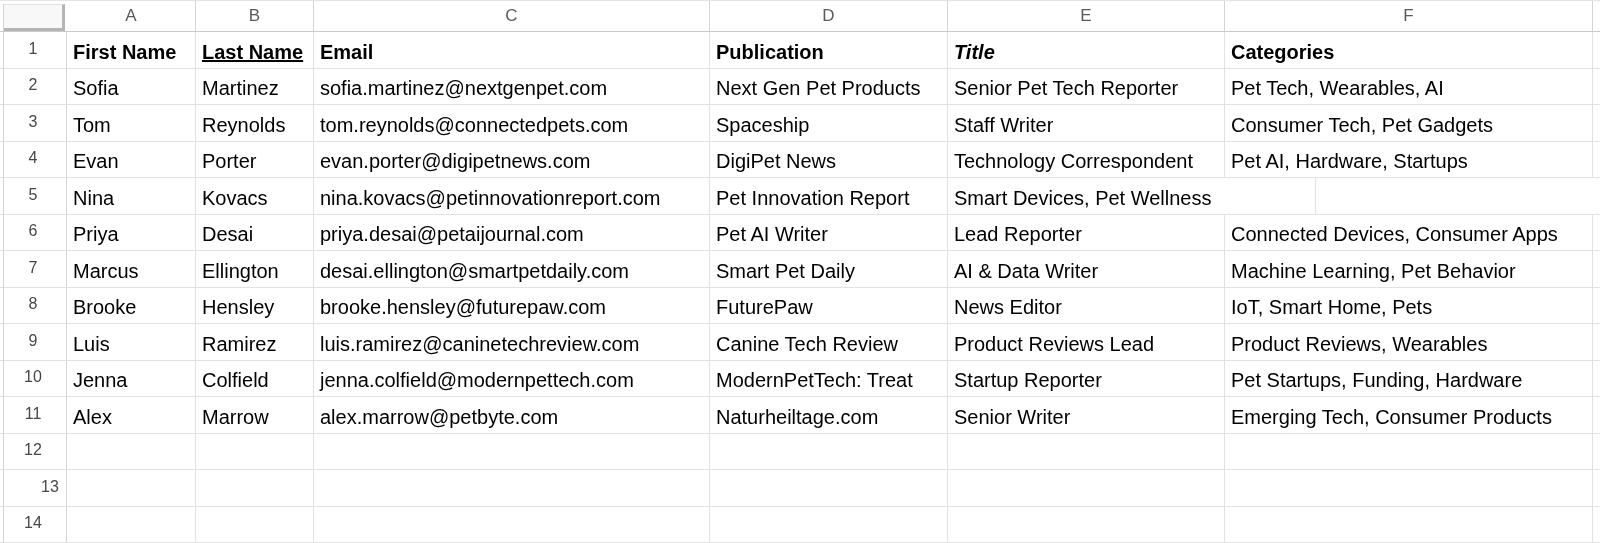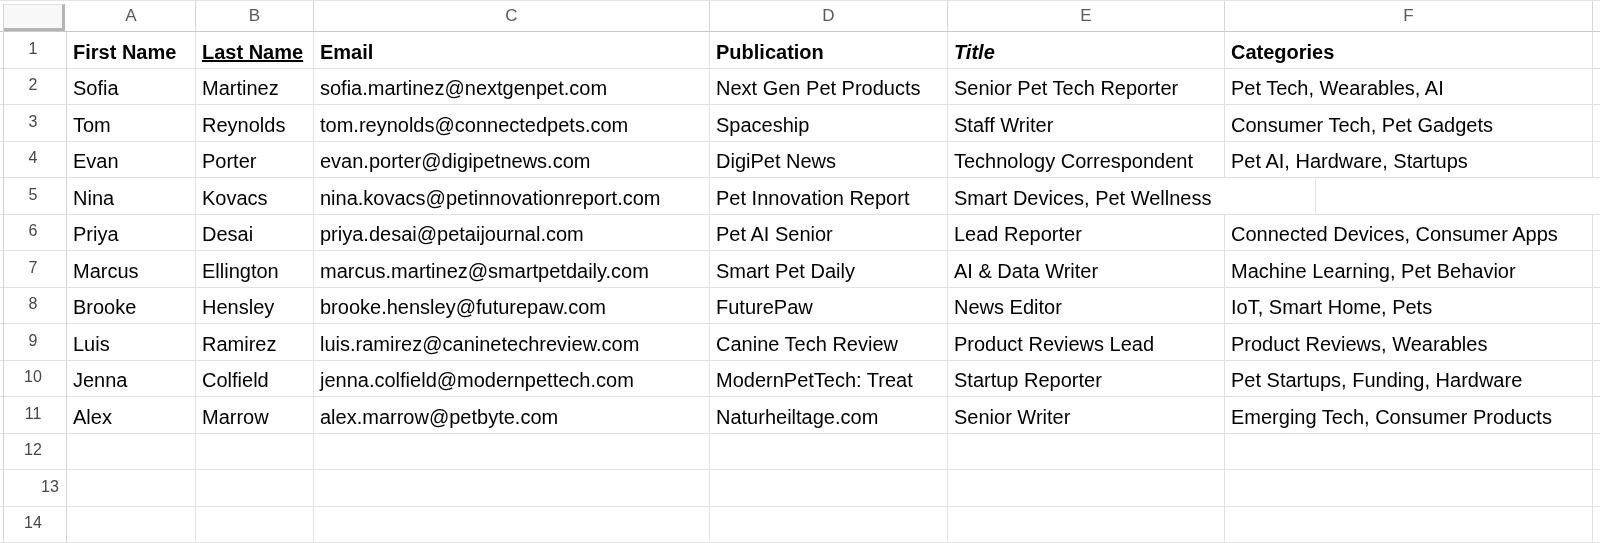--- a/index.html
+++ b/index.html
@@ -124,30 +124,30 @@
         <div class="cell" style="width: 396px;">nina.kovacs@petinnovationreport.com</div>
         <div class="cell" style="width: 238px;">Pet Innovation Report</div>
         <div class="cell" style="width: 368px;">Smart Devices, Pet Wellness</div>
         <div class="cell ghost" style="width: 7px;"></div>
       </div>
       <div class="row">
         <div class="row-head" style="width: 67px;">6</div>
         <div class="cell" style="width: 129px;">Priya</div>
         <div class="cell" style="width: 118px;">Desai</div>
         <div class="cell" style="width: 396px;">priya.desai@petaijournal.com</div>
-        <div class="cell" style="width: 238px;">Pet AI Senior</div>
+        <div class="cell" style="width: 238px;">Pet AI Writer</div>
         <div class="cell" style="width: 277px;">Lead Reporter</div>
         <div class="cell" style="width: 368px;">Connected Devices, Consumer Apps</div>
         <div class="cell ghost" style="width: 7px;"></div>
       </div>
       <div class="row">
         <div class="row-head" style="width: 67px;">7</div>
         <div class="cell" style="width: 129px;">Marcus</div>
         <div class="cell" style="width: 118px;">Ellington</div>
-        <div class="cell" style="width: 396px;">marcus.martinez@smartpetdaily.com</div>
+        <div class="cell" style="width: 396px;">desai.ellington@smartpetdaily.com</div>
         <div class="cell" style="width: 238px;">Smart Pet Daily</div>
         <div class="cell" style="width: 277px;">AI &amp; Data Writer</div>
         <div class="cell" style="width: 368px;">Machine Learning, Pet Behavior</div>
         <div class="cell ghost" style="width: 7px;"></div>
       </div>
       <div class="row">
         <div class="row-head" style="width: 67px;">8</div>
         <div class="cell" style="width: 129px;">Brooke</div>
         <div class="cell" style="width: 118px;">Hensley</div>
         <div class="cell" style="width: 396px;">brooke.hensley@futurepaw.com</div>

